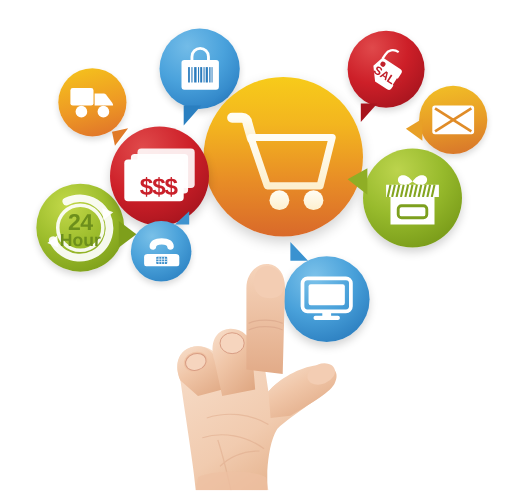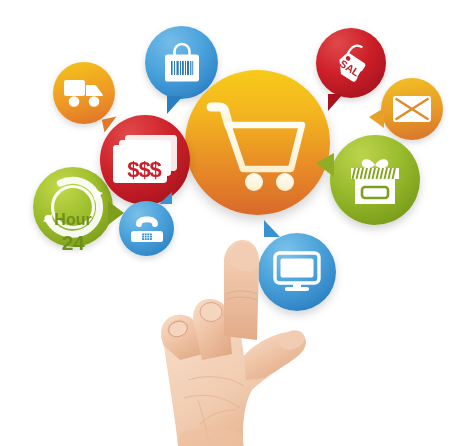--- a/index.html
+++ b/index.html
@@ -75,21 +75,21 @@
           <stop offset="0%" stop-color="#ffffff" stop-opacity="0.95"></stop>
           <stop offset="100%" stop-color="#eef4d6" stop-opacity="0.85"></stop>
         </linearGradient>
       </defs>
 
       <path d="M40 13 A27 27 0 1 1 39 13" fill="none" stroke="#ffffff" stroke-opacity="0.92" stroke-width="7" stroke-linecap="round" stroke-dasharray="128 42" transform="rotate(-28 40 40)"></path>
       <polygon points="60,22 70,26 61,33" fill="#ffffff" fill-opacity="0.92"></polygon>
       <polygon points="20,58 10,54 19,47" fill="#ffffff" fill-opacity="0.92"></polygon>
       <circle cx="40" cy="40" r="20.5" fill="none" stroke="#ffffff" stroke-opacity="0.92" stroke-width="3.2"></circle>
     </svg>
-    <div class="label-24" style="left:0; right:0; top:25px; font-size:21px; letter-spacing:-0.5px;margin-top:40px;">24</div>
+    <div class="label-24" style="left:0; right:0; top:25px; font-size:21px; letter-spacing:-0.5px;">24</div>
     <div class="label-24" style="left:0; right:0; top:45px; font-size:16px;">Hour</div>
   </div>
 
   <div class="bubble" style="left:53px; top:62px; width:62px; height:62px;
               background: linear-gradient(165deg, #f5c51c 0%, #ee9a24 55%, #de6f2a 100%);
               box-shadow: 0 3px 6px rgba(0,0,0,0.15);">
     <div class="tail" style="right:-3px; bottom:-7px;
                 border-left:15px solid #e07a28;
                 border-bottom:13px solid transparent;
                 transform: rotate(-12deg);"></div>

